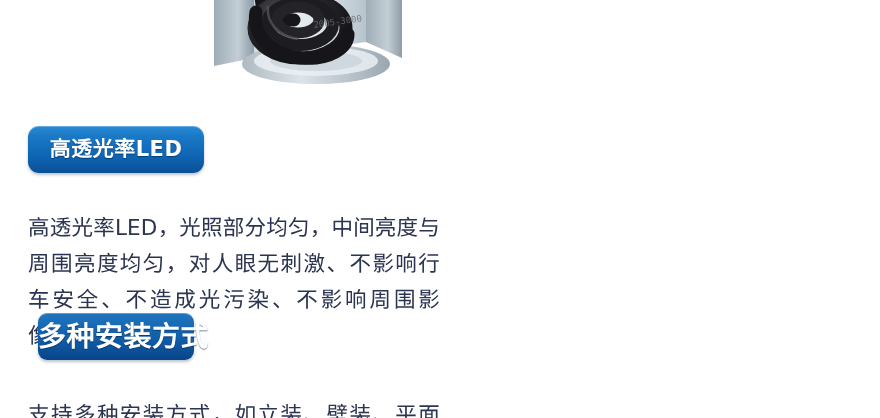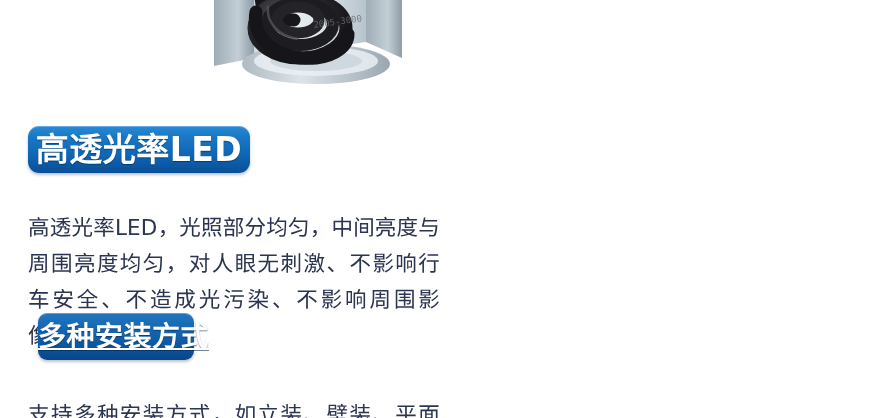--- a/index.html
+++ b/index.html
@@ -64,37 +64,36 @@
     box-shadow: 0 2px 3px rgba(30, 60, 100, 0.30),
                 inset 0 1px 0 rgba(255,255,255,0.28);
     text-shadow: 0 1px 1px rgba(0, 32, 70, 0.55);
     letter-spacing: 0.5px;
     user-select: none;
   }
 
   .badge-1 {
     position: absolute;
     left: 28px;  top: 126px;
-    width: 222px; height: 47px;
+    width: 176px; height: 47px;
     line-height: 47px;
-    font-size: 33px;
+    font-size: 21px;
   }
   .badge-2 {
     position: absolute;
     left: 38px;  top: 313px;
     width: 156px; height: 47px;
     line-height: 47px;
     font-size: 28px;
     border-radius: 9px;
     background: linear-gradient(180deg,
                 #2276bd 0%,
                 #1668b4 30%,
                 #0d56a0 70%,
                 #0a4487 100%);
-    text-decoration: underline;
   }
 
   
   .para {
     position: absolute;
     color: #2b3450;
     font-size: 21.5px;
     line-height: 36px;
     letter-spacing: 0.2px;
     text-align: justify;

